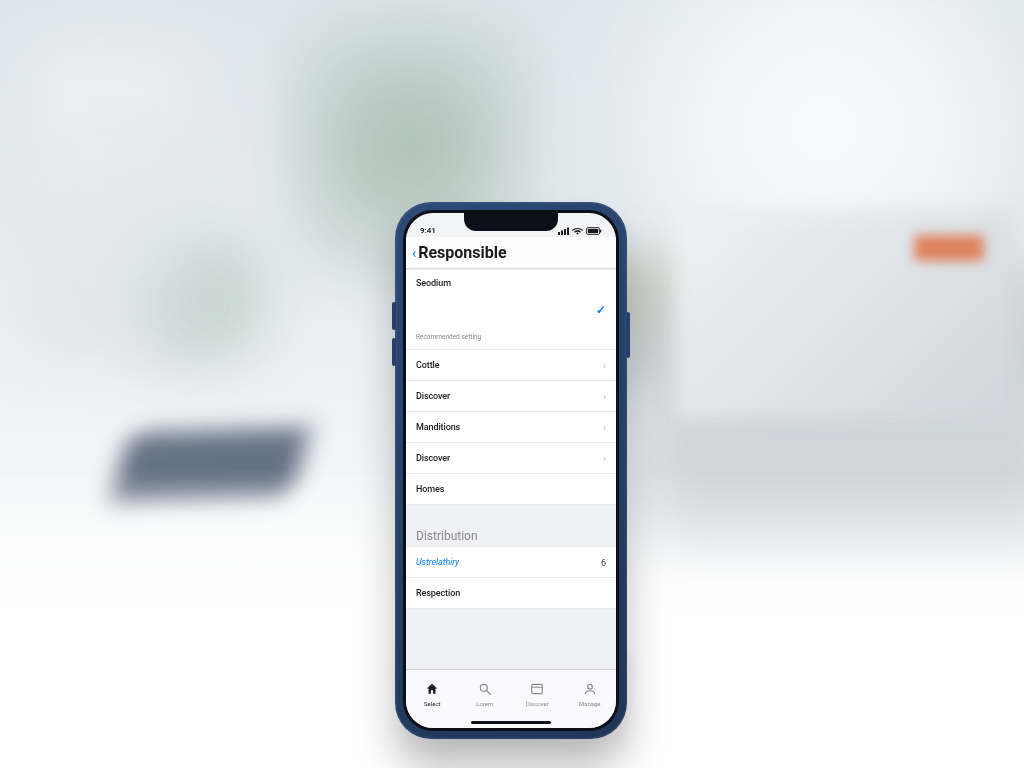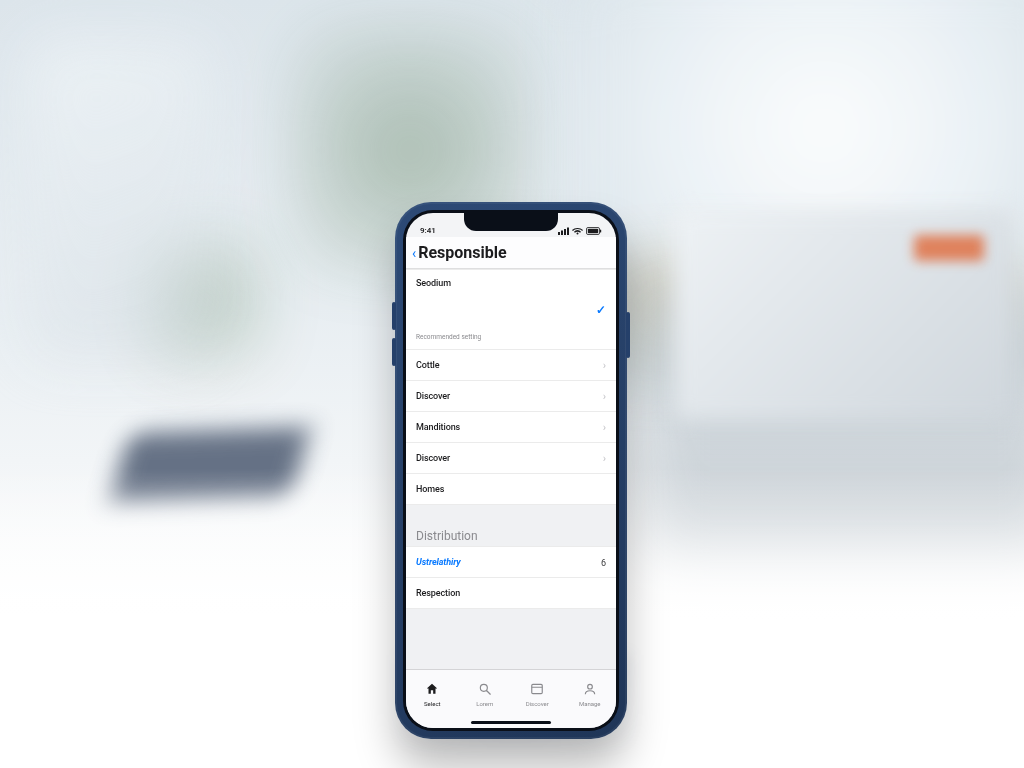--- a/index.html
+++ b/index.html
@@ -112,21 +112,21 @@
   .cell-main { display:flex; flex-direction:column; gap:1px; }
   .cell-label { font-size: 9px; font-weight:500; letter-spacing:-0.1px;}
   .cell-sub   { font-size: 6.5px; color:#8a8a8e;margin-top:44px; }
   .cell-accessory { color:#c4c4c8; font-size:11px; }
   .check { color:#0a7aff; font-size:12px; font-weight:700; }
   .section-header { font-size:12px; color:#8a8a8e; padding: 24px 10px 3px 10px; text-transform:none; }
   .toggle {
     width:26px; height:15px; border-radius:8px; background:#e5e5ea; position:relative;
   }
   .toggle::after{ content:""; position:absolute; left:1.5px; top:1.5px; width:12px; height:12px; background:#fff; border-radius:50%; box-shadow:0 1px 2px rgba(0,0,0,0.2);}
-  .link-cell .cell-label { color:#0a7aff; font-weight:700; font-style:italic; }
+  .link-cell .cell-label { color:#0a7aff; font-weight:400; font-style:italic; }
   .mini-count { font-size:9px; color:#3a3a3c; }
 
   .tabbar {
     height: 48px;
     background: rgba(250,250,252,0.94);
     border-top: 0.5px solid rgba(0,0,0,0.15);
     display:flex;
     padding-bottom: 10px;
   }
   .tab {

